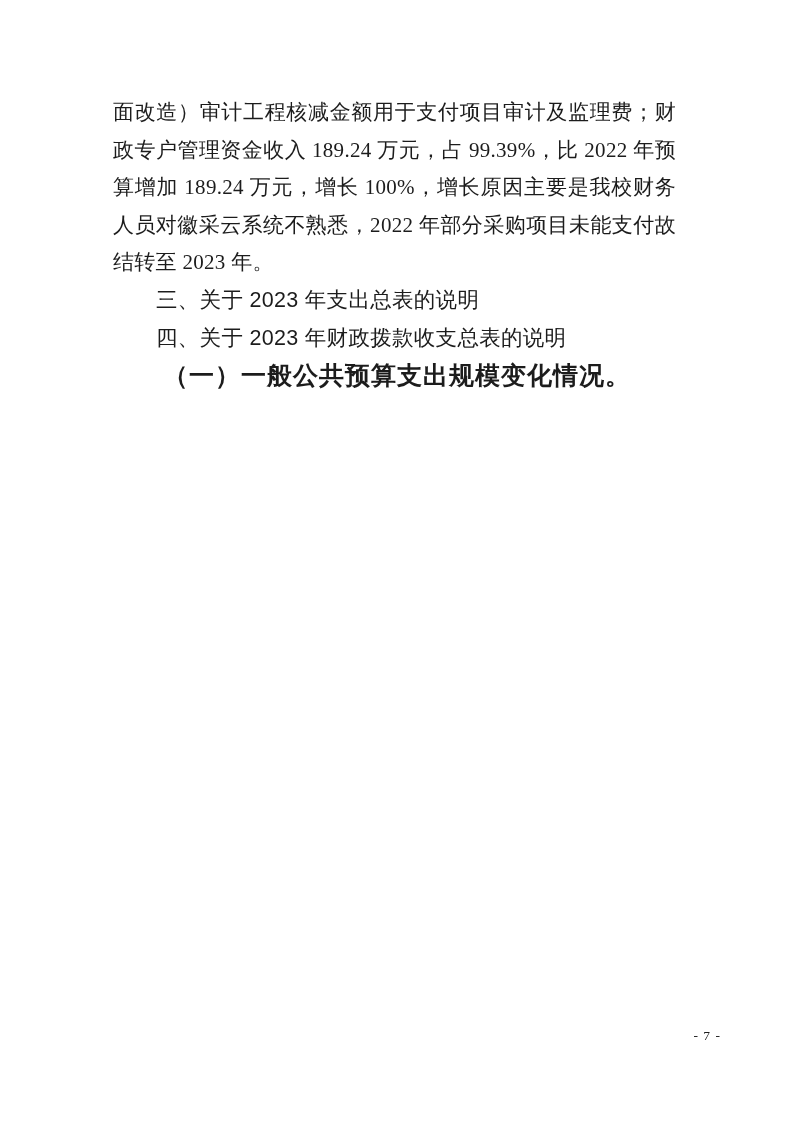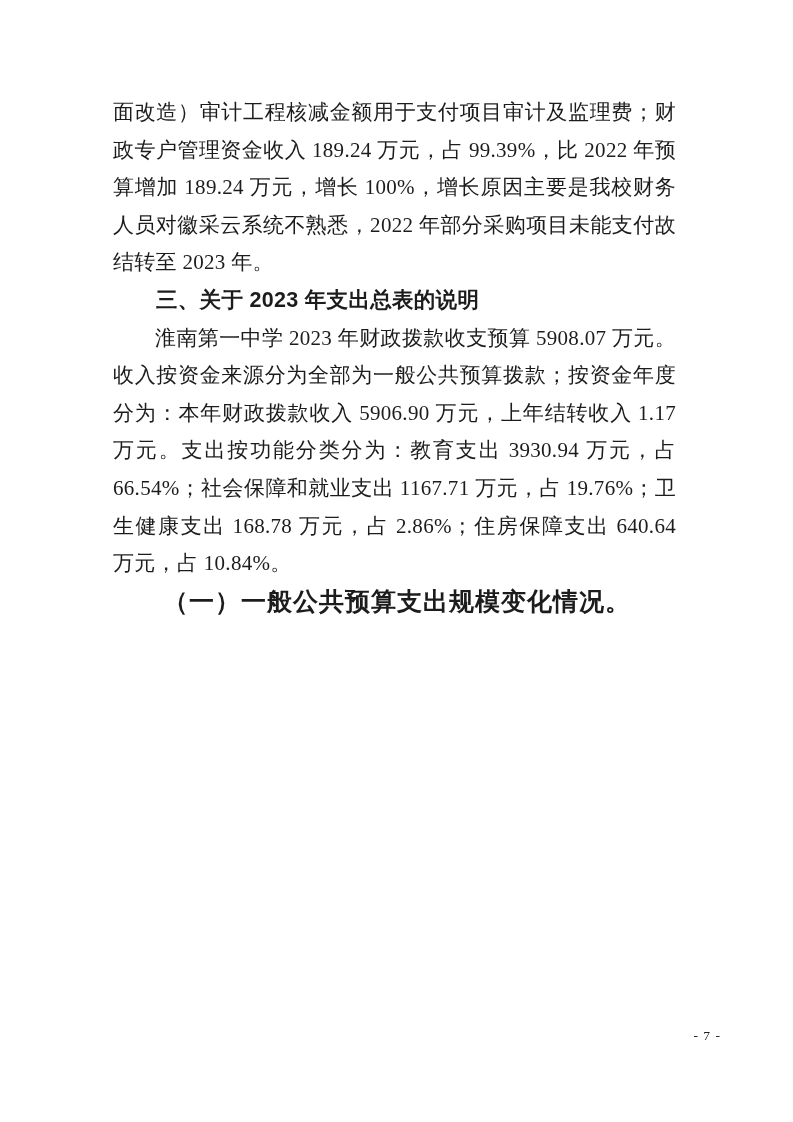--- a/index.html
+++ b/index.html
@@ -30,21 +30,21 @@
   .para {
     margin: 0;
     text-indent: 2em;
   }
   .para.no-indent {
     text-indent: 0;
   }
   .heading-hei {
     margin: 0;
     font-family: "Liberation Sans", "DejaVu Sans", sans-serif;
-    font-weight: 700;
+    font-weight: 400;
     font-size: 21.5px;
     line-height: 37.6px;
     text-indent: 2em;
     text-align: left;
     letter-spacing: 0.3px;
   }
   .heading-kai {
     margin: 0;
     font-family: "Liberation Serif", "DejaVu Serif", serif;
     font-weight: 700;
@@ -69,22 +69,22 @@
 
 <div class="page">
 
   <div class="content">
 
     <p class="para no-indent">面改造）审计工程核减金额用于支付项目审计及监理费；财政专户管理资金收入 189.24 万元，占 99.39%，比 2022 年预算增加 189.24 万元，增长 100%，增长原因主要是我校财务人员对徽采云系统不熟悉，2022 年部分采购项目未能支付故结转至 2023 年。</p>
 
     <h2 class="heading-hei">三、关于 2023 年支出总表的说明</h2>
 
 
+    <h2 class="heading-hei">四、关于 2023 年财政拨款收支总表的说明</h2>
 
-    <p class="para">淮南第一中学 2023 年财政拨款收支预算 5908.07 万元。收入按资金来源分为全部为一般公共预算拨款；按资金年度分为：本年财政拨款收入 5906.90 万元，上年结转收入 1.17 万元。支出按功能分类分为：教育支出 3930.94 万元，占 66.54%；社会保障和就业支出 1167.71 万元，占 19.76%；卫生健康支出 168.78 万元，占 2.86%；住房保障支出 640.64 万元，占 10.84%。</p>
 
 
     <h3 class="heading-kai">（一）一般公共预算支出规模变化情况。</h3>
 
   </div>
 
   <div class="page-number">- 7 -</div>
 
 </div>
 

